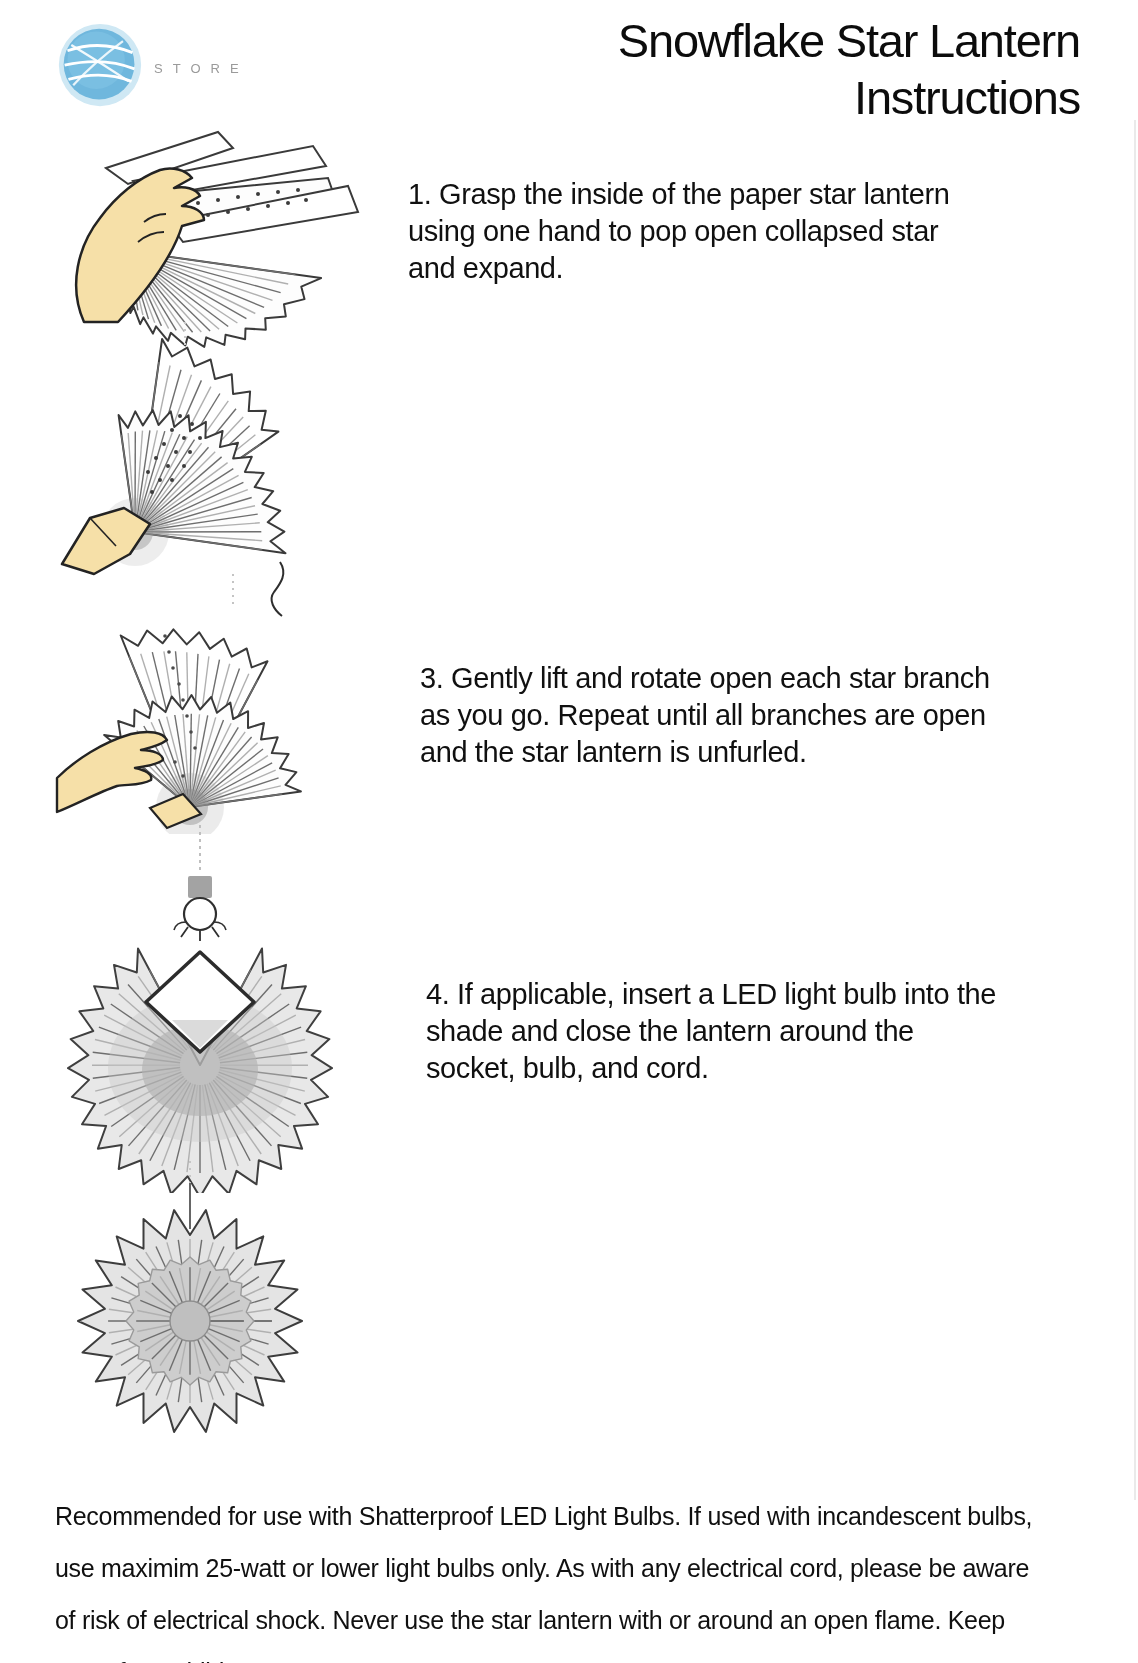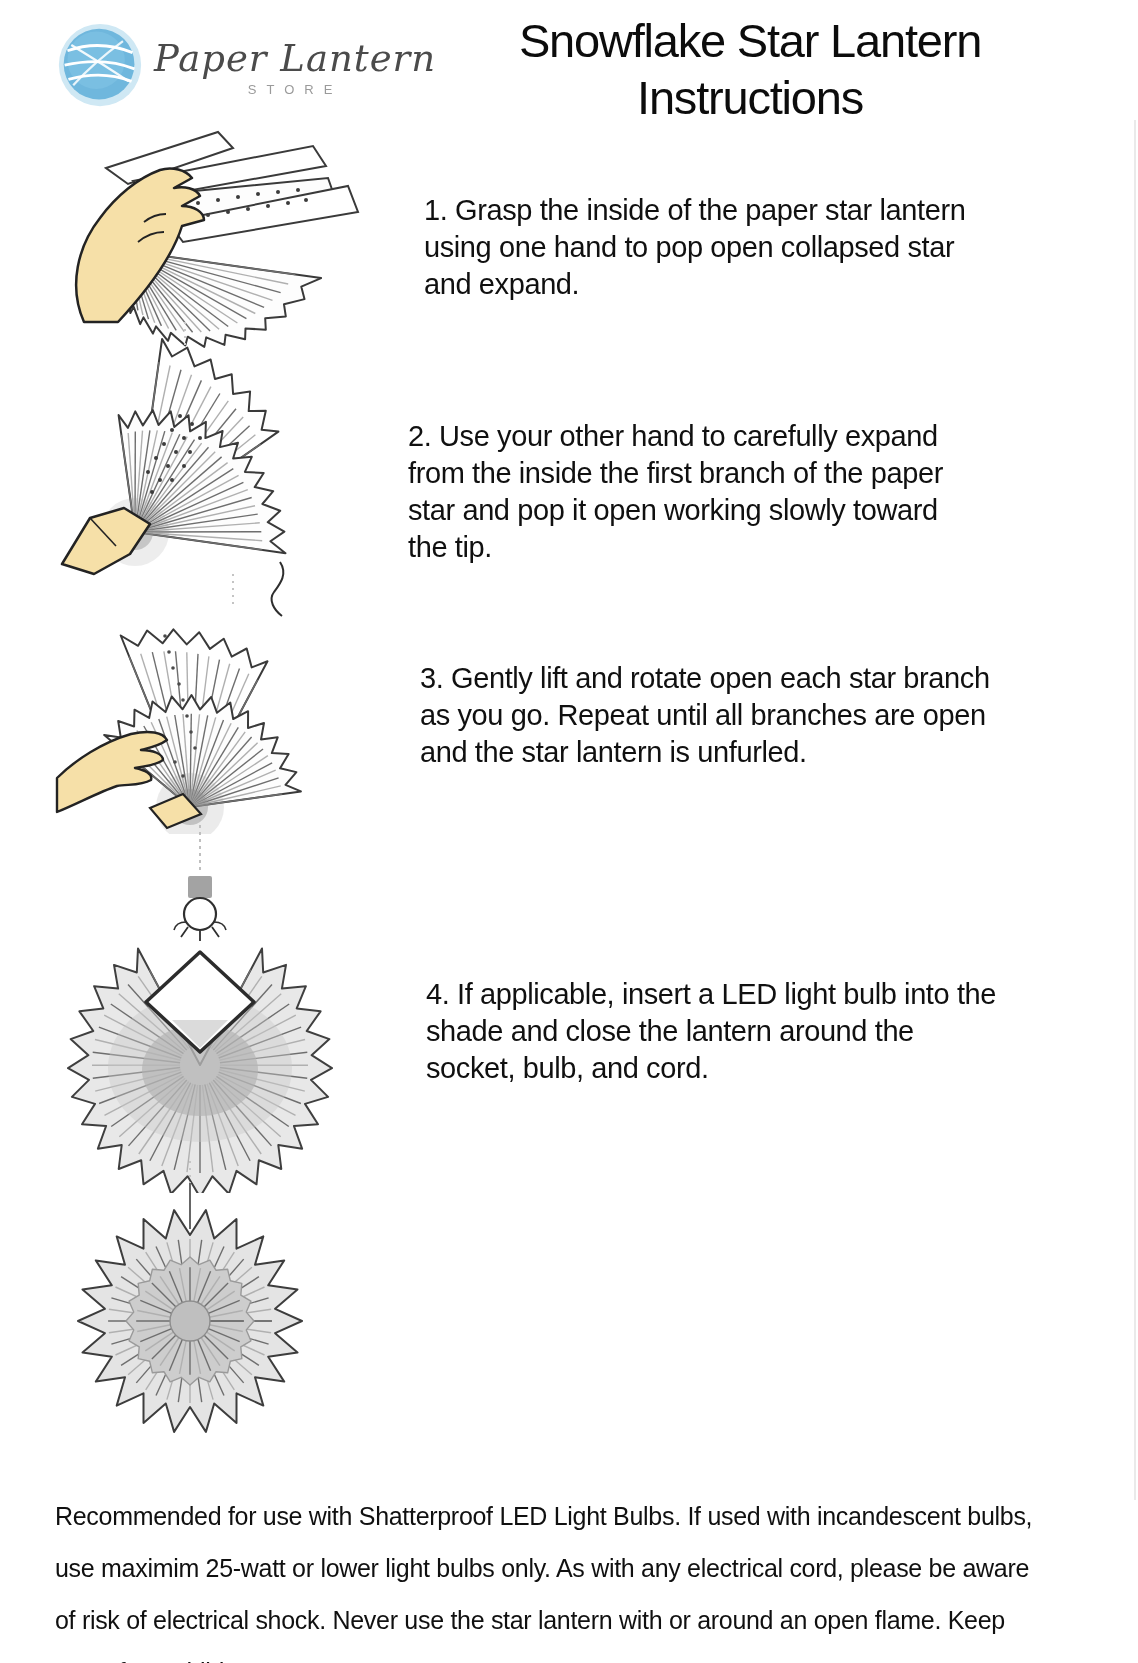--- a/index.html
+++ b/index.html
@@ -5,21 +5,21 @@
   html,body{margin:0;padding:0;background:#fff;}
   .page{position:relative;width:1138px;height:1663px;background:#ffffff;overflow:hidden;
         font-family:"Liberation Sans",sans-serif;color:#101010;}
   
   .logo{position:absolute;left:56px;top:22px;display:flex;align-items:center;}
   .logo-icon{width:88px;height:90px;}
   .logo-texts{margin-left:10px;}
   .logo-script{font-family:"DejaVu Serif",serif;font-style:italic;font-size:37px;color:#4b4b4b;
                letter-spacing:1px;white-space:nowrap;}
   .logo-store{font-size:13px;color:#9a9a9a;letter-spacing:10px;margin-top:2px;text-align:center;}
-  .title{position:absolute;left:420px;top:12px;width:660px;text-align:center;
+  .title{position:absolute;left:420px;top:12px;width:660px;text-align:right;
          font-size:47px;line-height:57px;letter-spacing:-1.2px;color:#0c0c0c;}
   
   .step-text{position:absolute;left:408px;font-size:29px;line-height:37px;letter-spacing:-0.4px;
              white-space:nowrap;color:#101010;}
   .st1{top:176px;} .st2{top:418px;} .st3{top:648px;} .st4{top:958px;} .st5{top:1256px;}
   
   .illus{position:absolute;}
   .i1{left:48px;top:126px;} .i2{left:60px;top:322px;} .i3{left:55px;top:572px;}
   .i4{left:40px;top:818px;} .i5{left:60px;top:1143px;}
   
@@ -39,21 +39,20 @@
       <circle cx="46" cy="45" r="43" fill="#cfe8f4"></circle>
       <circle cx="45" cy="44" r="37" fill="#6fb7dd"></circle>
       <circle cx="42" cy="40" r="30" fill="#7fc2e4" opacity="0.7"></circle>
       <path d="M12,30 Q46,18 80,32" stroke="#ffffff" stroke-width="3" fill="none"></path>
       <path d="M9,45 Q50,36 82,49" stroke="#ffffff" stroke-width="3" fill="none"></path>
       <path d="M13,60 Q48,50 79,62" stroke="#ffffff" stroke-width="3" fill="none"></path>
       <path d="M16,24 Q52,46 76,62" stroke="#ffffff" stroke-width="2.4" fill="none" opacity="0.9"></path>
       <path d="M70,20 Q40,42 18,66" stroke="#ffffff" stroke-width="2.4" fill="none" opacity="0.85"></path>
     </svg>
     <div class="logo-texts">
-      <div class="logo-script">Paper Lantern</div>
       <div class="logo-store">STORE</div>
     </div>
   </div>
 
   <h1 class="title" style="margin:0;font-weight:400;">Snowflake Star Lantern<br>Instructions</h1>
 
   <svg class="illus i1" width="335" height="228" viewBox="0 0 335 228">
     <g>
       <polygon points="58,42 170,6 185,22 80,58" fill="#ffffff" stroke="#3a3a3a" stroke-width="2"></polygon>
       <polygon points="85,55 265,20 278,40 100,72" fill="#ffffff" stroke="#3a3a3a" stroke-width="2"></polygon>
@@ -105,21 +104,21 @@
         <line x1="80.0" y1="125.0" x2="78.9" y2="168.9" stroke="#b0b0b0" stroke-width="1.4"></line>
         <line x1="80.0" y1="125.0" x2="76.6" y2="163.4" stroke="#6e6e6e" stroke-width="1.4"></line>
       </g>
     <circle cx="80" cy="125" r="18" fill="#8f8f8f" opacity="0.4"></circle>
     <circle cx="80" cy="125" r="32" fill="#9a9a9a" opacity="0.18"></circle>
     <path d="M36,196 C20,160 30,120 52,92 C68,70 90,52 112,44 C124,40 138,44 144,52 L126,62
              C136,60 148,62 152,70 L134,80 C146,80 156,86 156,94 L134,100
              C124,132 96,168 70,196 Z" fill="#f6e0a8" stroke="#232323" stroke-width="2.5" stroke-linejoin="round"></path>
     <path d="M96,96 q10,-8 22,-8 M90,116 q12,-10 26,-10" stroke="#232323" stroke-width="1.8" fill="none"></path>
   </svg>
-  <p class="step-text st1" style="margin:16px;">1. Grasp the inside of the paper star lantern<br>using one hand to pop open collapsed star<br>and expand.</p>
+  <p class="step-text st1" style="margin:0;">1. Grasp the inside of the paper star lantern<br>using one hand to pop open collapsed star<br>and expand.</p>
 
   <svg class="illus i2" width="330" height="300" viewBox="0 0 330 300">
     <line x1="125" y1="0" x2="125" y2="28" stroke="#c9c9c9" stroke-width="2" stroke-dasharray="2,5"></line>
     <g>
         <path d="M75 210 L 102.1 16.9 L 112.0 34.5 L 127.3 25.6 L 134.5 44.4 L 150.6 37.5 L 155.0 57.0 L 171.7 52.3 L 173.1 72.0 L 190.1 69.5 L 188.7 89.1 L 205.8 88.8 L 201.6 107.8 L 218.4 109.6 Z" fill="#ffffff" stroke="#3a3a3a" stroke-width="2" stroke-linejoin="round"></path>
         <line x1="75.0" y1="210.0" x2="98.9" y2="40.0" stroke="#6e6e6e" stroke-width="1.4"></line>
         <line x1="75.0" y1="210.0" x2="110.1" y2="43.5" stroke="#b0b0b0" stroke-width="1.4"></line>
         <line x1="75.0" y1="210.0" x2="121.0" y2="47.8" stroke="#6e6e6e" stroke-width="1.4"></line>
         <line x1="75.0" y1="210.0" x2="131.5" y2="52.8" stroke="#b0b0b0" stroke-width="1.4"></line>
         <line x1="75.0" y1="210.0" x2="141.4" y2="58.4" stroke="#6e6e6e" stroke-width="1.4"></line>
@@ -178,21 +177,20 @@
         <circle cx="92" cy="170" r="2"></circle>
         <circle cx="112" cy="158" r="2"></circle>
       <circle cx="124" cy="144" r="2"></circle>
         <circle cx="130" cy="130" r="2"></circle>
         <circle cx="140" cy="116" r="2"></circle>
     </g>
     <path d="M2,242 L30,196 L64,186 L90,202 L70,232 L34,252 Z" fill="#f6e0a8" stroke="#232323" stroke-width="2.5" stroke-linejoin="round"></path>
     <path d="M30,196 L56,224" stroke="#232323" stroke-width="1.6" fill="none"></path>
     <path d="M220,240 c8,12 0,22 -6,30 c-6,8 0,18 8,24" stroke="#2e2e2e" stroke-width="2" fill="none"></path>
   </svg>
-  <p class="step-text st2" style="margin:0;">2. Use your other hand to carefully expand<br>from the inside the first branch of the paper<br>star and pop it open working slowly toward<br>the tip.</p>
 
   <svg class="illus i3" width="325" height="262" viewBox="0 0 325 262">
     <line x1="178" y1="2" x2="178" y2="36" stroke="#c4c4c4" stroke-width="2" stroke-dasharray="2,5"></line>
     <g>
         <path d="M135 235 L 65.7 63.5 L 83.1 73.8 L 92.1 58.5 L 107.6 71.3 L 118.4 57.4 L 131.7 72.4 L 144.2 60.2 L 154.9 76.9 L 168.7 66.7 L 176.7 84.7 L 191.7 76.5 L 196.7 95.4 L 212.5 89.3 Z" fill="#ffffff" stroke="#3a3a3a" stroke-width="2" stroke-linejoin="round"></path>
         <line x1="135.0" y1="235.0" x2="74.1" y2="84.4" stroke="#6e6e6e" stroke-width="1.4"></line>
         <line x1="135.0" y1="235.0" x2="85.7" y2="81.8" stroke="#b0b0b0" stroke-width="1.4"></line>
         <line x1="135.0" y1="235.0" x2="97.3" y2="80.1" stroke="#6e6e6e" stroke-width="1.4"></line>
         <line x1="135.0" y1="235.0" x2="108.9" y2="79.3" stroke="#b0b0b0" stroke-width="1.4"></line>
         <line x1="135.0" y1="235.0" x2="120.5" y2="79.3" stroke="#6e6e6e" stroke-width="1.4"></line>

